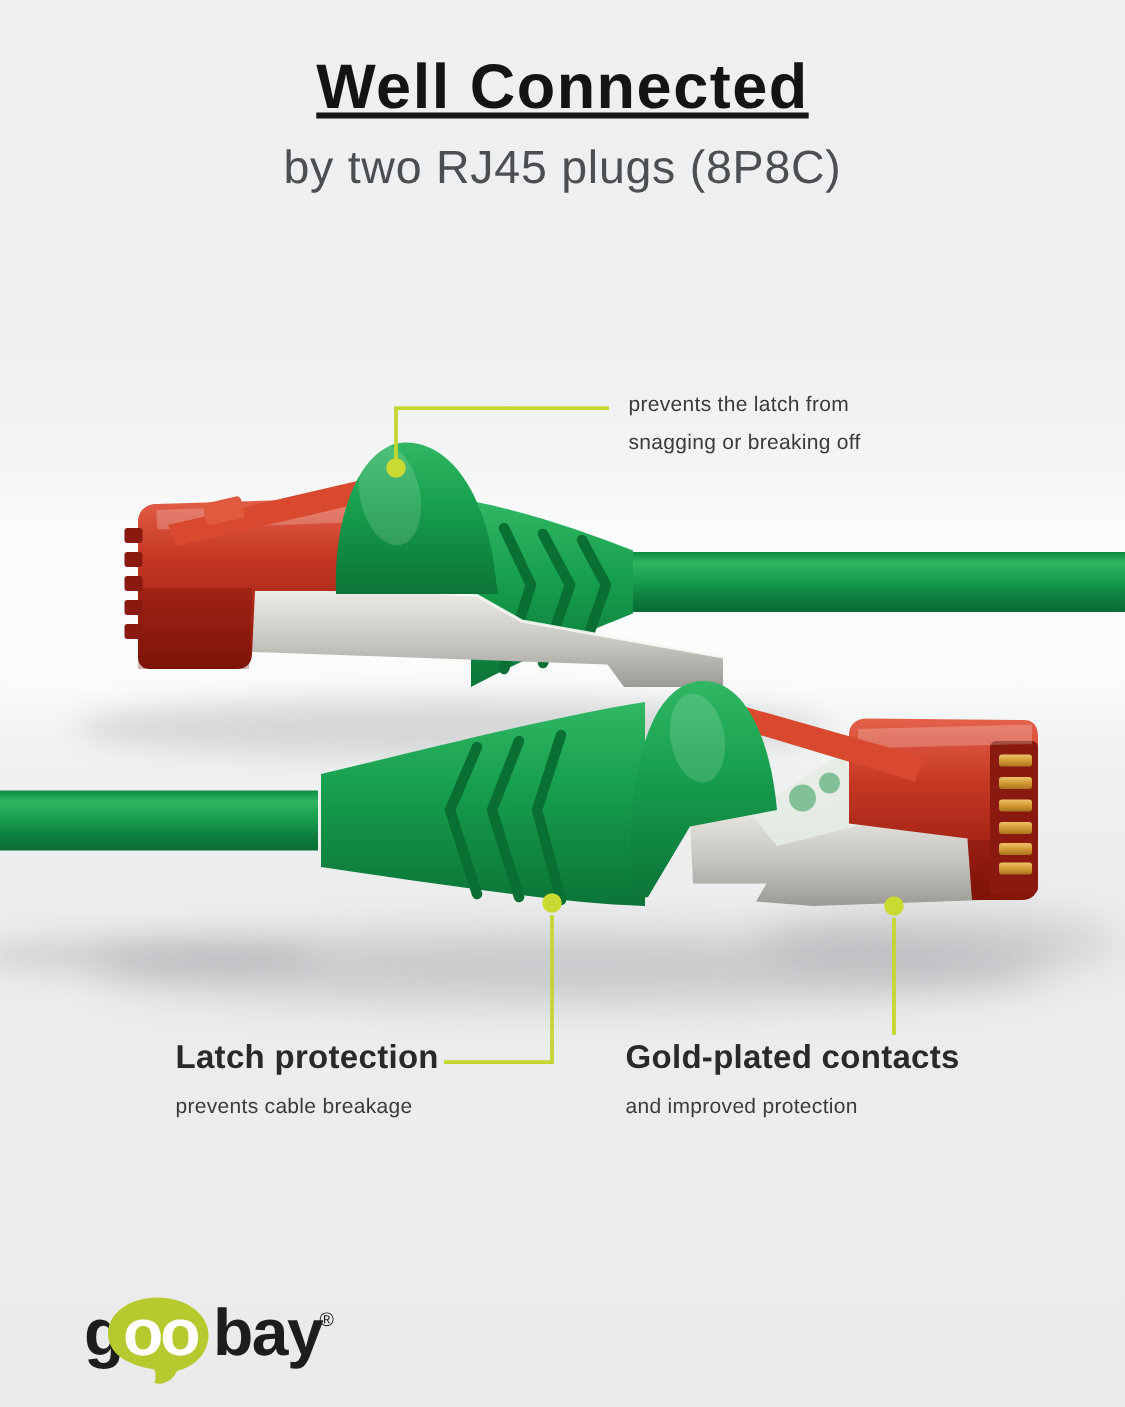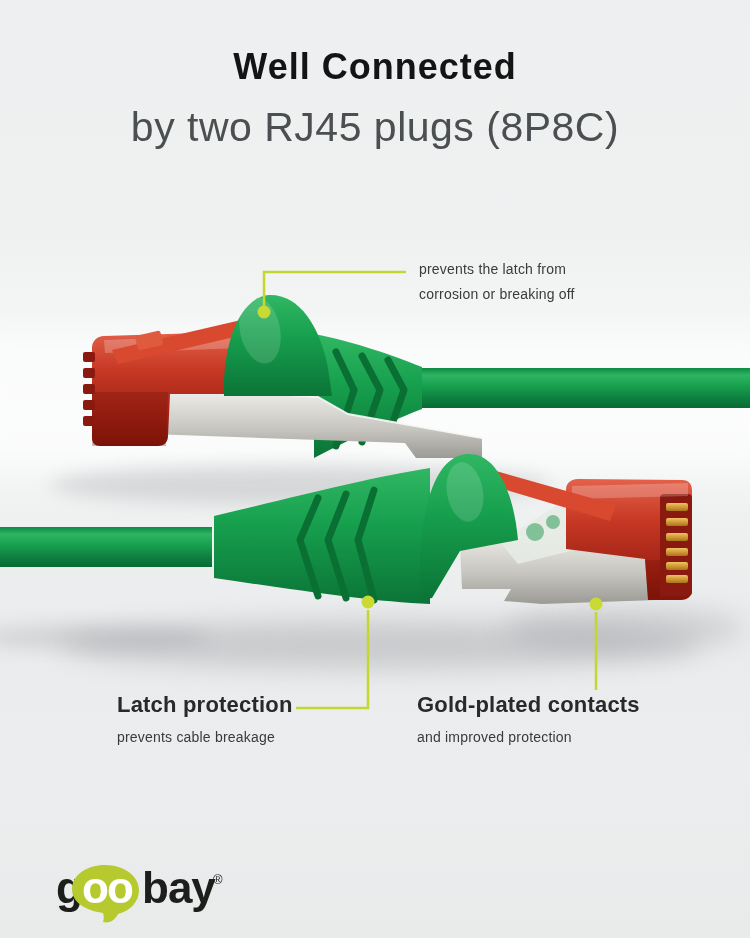--- a/index.html
+++ b/index.html
@@ -2,22 +2,22 @@
 <html><head>
 <meta charset="utf-8">
 <style>
   html,body{margin:0;padding:0;background:#ffffff;}
   .stage{
     position:relative;width:750px;height:938px;overflow:hidden;
     font-family:"Liberation Sans",sans-serif;
     background:linear-gradient(180deg,#edeff0 0%,#eff1f1 25%,#f6f7f7 38%,#f9fafa 45%,#eff1f1 55%,#e9ebec 68%,#ebedee 82%,#e9ebeb 100%);
   }
   .header{position:absolute;top:30px;left:0;right:0;text-align:center;}
-  .header h1{margin:16px;font-size:36px;font-weight:700;color:#141414;letter-spacing:1px;}
-  .header p{margin:12px 0 0;font-size:41px;font-weight:400;color:#4c4f52;letter-spacing:.5px;}
+  .header h1{margin:4px;font-size:42px;font-weight:700;color:#141414;letter-spacing:1px;text-decoration:underline;}
+  .header p{margin:12px 0 0;font-size:31px;font-weight:400;color:#4c4f52;letter-spacing:.5px;}
   .scene{position:absolute;left:0;top:0;}
   .callout{position:absolute;}
   .callout h3{margin:0 0 7px;font-size:22px;font-weight:700;color:#29292b;letter-spacing:.2px;}
   .callout p{margin:0;font-size:14px;color:#3a3a3c;line-height:25px;letter-spacing:.2px;}
   #callout-latch{left:419px;top:257px;}
   #callout-bend{left:117px;top:692px;}
   #callout-gold{left:417px;top:692px;}
 </style>
 </head>
 <body>
@@ -145,21 +145,21 @@
       <text x="56" y="903" font-family="Liberation Sans, sans-serif" font-size="44" font-weight="700" fill="#1d1d1b">g</text>
       <path d="M105,865 C124,865 139,876 139,890 C139,902 130,911 118,914 C116,919 110,924 103,922 C104,919 104,916 103,913 C90,911 72,905 72,889 C72,875 87,865 105,865 Z" fill="#b6ca2f"></path>
       <text x="82" y="903" font-family="Liberation Sans, sans-serif" font-size="44" font-weight="700" fill="#ffffff" letter-spacing="-2">oo</text>
       <text x="142" y="903" font-family="Liberation Sans, sans-serif" font-size="44" font-weight="700" fill="#1d1d1b" letter-spacing="-1">bay</text>
       <text x="213" y="884" font-family="Liberation Sans, sans-serif" font-size="13" fill="#1d1d1b">®</text>
     </g>
   </svg>
 
   <div class="callout" id="callout-latch">
     <p>prevents the latch from</p>
-    <p>corrosion or breaking off</p>
+    <p>snagging or breaking off</p>
   </div>
 
   <div class="callout" id="callout-bend">
     <h3>Latch protection</h3>
     <p>prevents cable breakage</p>
   </div>
 
   <div class="callout" id="callout-gold">
     <h3>Gold-plated contacts</h3>
     <p>and improved protection</p>

